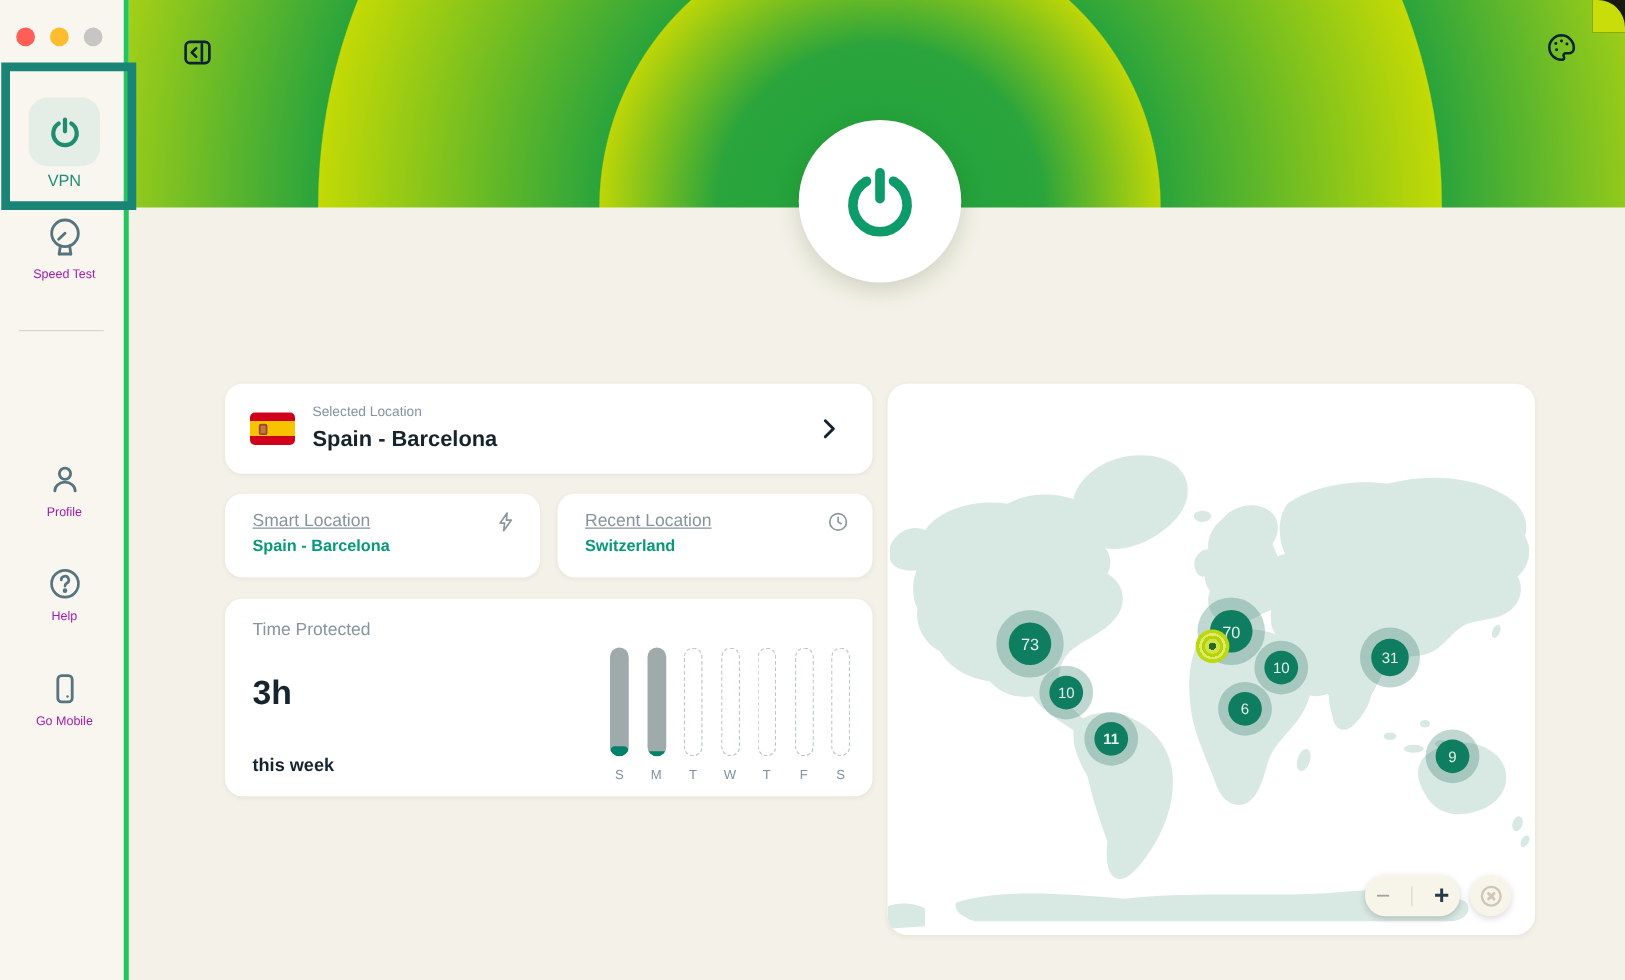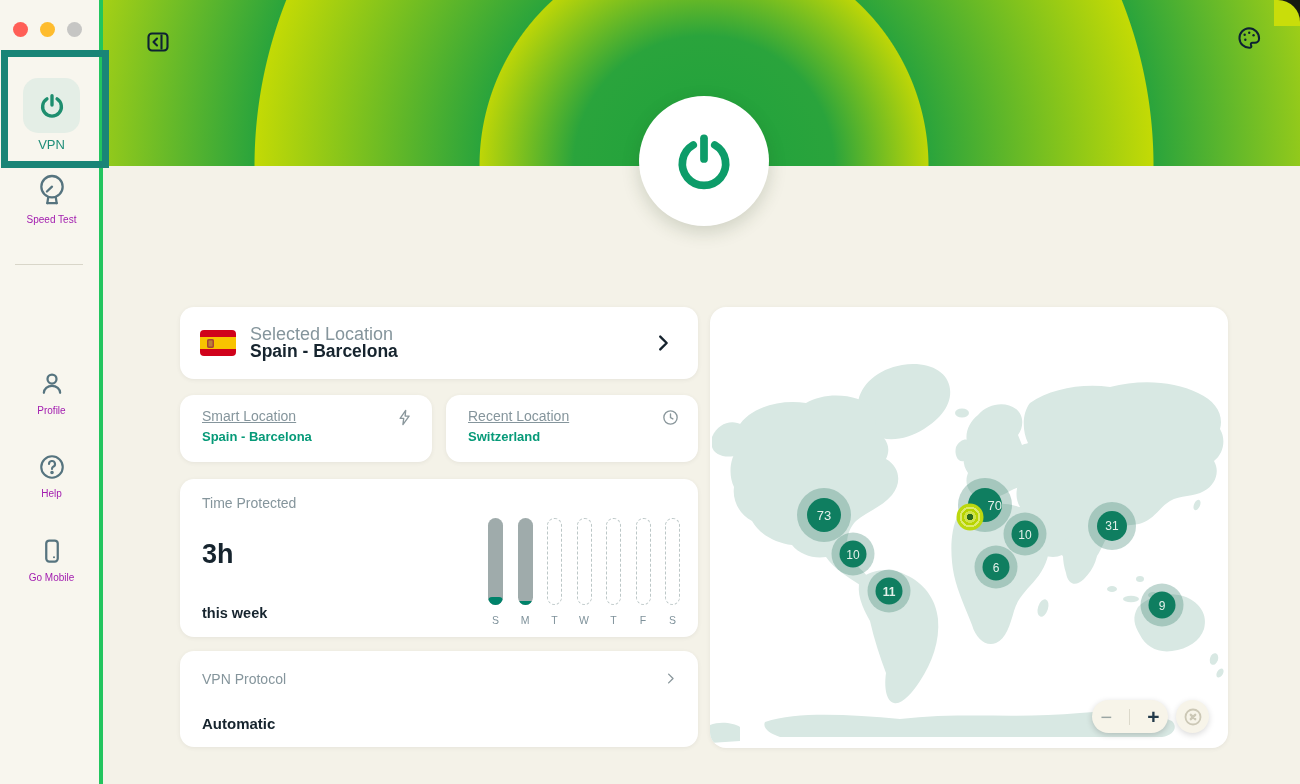--- a/index.html
+++ b/index.html
@@ -45,21 +45,21 @@
   .power-button { position:absolute; left:639px; top:96px; width:130px; height:130px;
                   background:#ffffff; border:none; border-radius:50%; cursor:pointer;
                   box-shadow:0 6px 18px rgba(40,60,30,.18); display:flex; align-items:center; justify-content:center; z-index:4; }
   .status-row { position:absolute; left:103px; top:242px; width:1197px; display:flex;
                 align-items:center; justify-content:center; gap:10px; color:#16232e; }
   .status-row .txt { font-size:22px; font-weight:600; letter-spacing:.2px; }
 
   
   .card { position:absolute; background:#ffffff; border-radius:14px;
           box-shadow:0 1px 4px rgba(60,70,60,.08); }
-  .card-label { font-size:18px; color:#85959c; }
+  .card-label { font-size:11px; color:#85959c; }
   .card-value-teal { font-size:13px; font-weight:bold; color:#069a78; }
   .card-value-dark { font-weight:bold; color:#16242e; }
 
   .card-selected { left:180px; top:307px; width:518px; height:72px; cursor:pointer; }
   .flag-spain { position:absolute; left:20px; top:23px; width:36px; height:26px; border-radius:4px; overflow:hidden;
                 background:linear-gradient(180deg,#d0021b 0 27%, #f8c300 27% 73%, #d0021b 73% 100%); }
   .flag-emblem { position:absolute; left:7px; top:9px; width:7px; height:9px; background:#b97f3a;
                  border-radius:2px; box-shadow:inset 0 0 0 1.5px #a84434; }
   .card-selected .card-label { position:absolute; left:70px; top:17px; }
   .card-selected .big-value { position:absolute; left:70px; top:34px; font-size:17.5px; }
@@ -263,27 +263,20 @@
         <div class="bar empty"></div>
         <span class="bar-day">F</span>
       </div>
       <div class="bar-col">
         <div class="bar empty"></div>
         <span class="bar-day">S</span>
       </div>
     </div>
   </div>
 
-  <div class="card card-protocol">
-    <span class="card-label">VPN Protocol</span>
-    <svg class="chev-right-sm" width="15" height="15" viewBox="0 0 24 24" fill="none" stroke="#8a979c" stroke-width="2.2" stroke-linecap="round" stroke-linejoin="round">
-      <path d="M9 5 L16 12 L9 19"></path>
-    </svg>
-    <span class="card-value-dark">Automatic</span>
-  </div>
 
   <div class="card map-card">
     <svg class="map-svg" width="518" height="441" viewBox="0 0 518 441" fill="#d8e8e3" stroke="none">
       <path d="M148,96 C150,78 168,62 192,58 C218,54 238,64 240,82 C242,98 230,112 214,122 C198,132 178,136 164,128 C150,120 146,110 148,96 Z"></path>
       <path d="M2,130 C8,116 22,112 32,118 L28,148 C16,152 4,148 2,140 Z"></path>
       <path d="M28,120 C40,100 70,92 96,96 C110,88 130,86 148,92 C166,98 170,112 162,124 C176,128 182,140 176,152 C190,160 192,176 182,188 C172,200 158,204 146,214 C138,222 134,236 140,248 C144,258 152,262 158,270 L150,278 C138,270 124,262 116,250 C104,252 90,248 82,238 C66,236 50,228 42,214 C30,208 22,194 24,180 C18,168 20,150 28,142 Z"></path>
       <path d="M150,272 C162,262 182,260 196,268 C214,276 226,292 228,312 C230,334 222,356 210,374 C202,386 192,398 184,396 C176,394 174,380 176,366 C170,350 164,332 160,314 C152,300 146,286 150,272 Z"></path>
       <ellipse cx="252" cy="106" rx="7" ry="4.5"></ellipse>
       <path d="M246,140 C250,132 258,130 262,136 C264,142 260,150 254,154 C248,156 244,148 246,140 Z"></path>
       <path d="M268,108 C278,96 296,94 306,102 C314,108 314,120 308,128 L312,138 C322,134 334,136 340,144 C346,152 344,162 336,168 C326,176 312,178 300,184 C290,190 278,194 268,190 C258,186 254,176 258,166 C252,158 252,146 258,138 C254,128 258,116 268,108 Z"></path>
@@ -307,21 +300,21 @@
 
     <div class="cluster lg" style="left:114px; top:208px;">
         <span>73</span>
       </div>
     <div class="cluster sm" style="left:143px; top:247px;">
         <span>10</span>
       </div>
     <div class="cluster sm" style="left:179px; top:284px;font-weight:bold;">
         <span>11</span>
       </div>
-    <div class="cluster lg" style="left:275px; top:198px;justify-content:flex-end;">
+    <div class="cluster lg" style="left:275px; top:198px;">
         <span>70</span>
       </div>
     <div class="cluster sm" style="left:315px; top:227px;">
         <span>10</span>
       </div>
     <div class="cluster sm" style="left:286px; top:260px;">
         <span>6</span>
       </div>
     <div class="cluster md" style="left:402px; top:219px;">
         <span>31</span>

